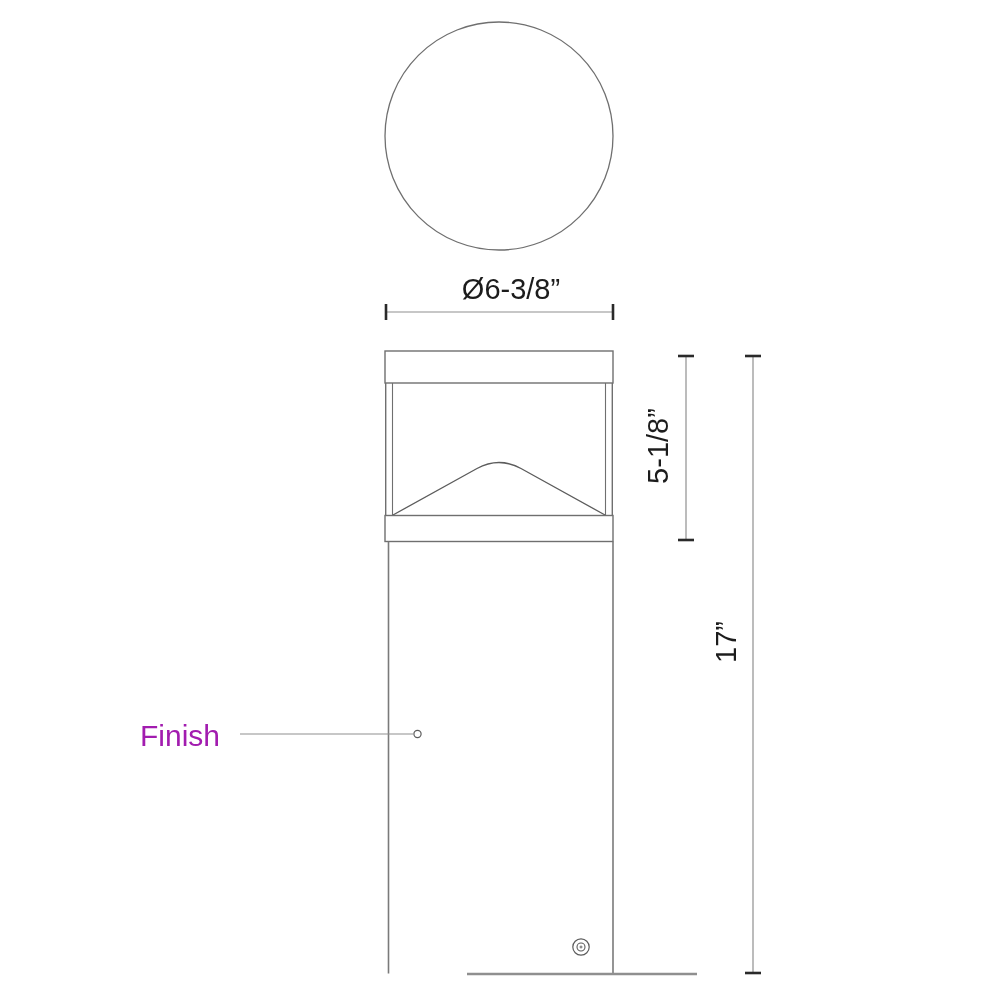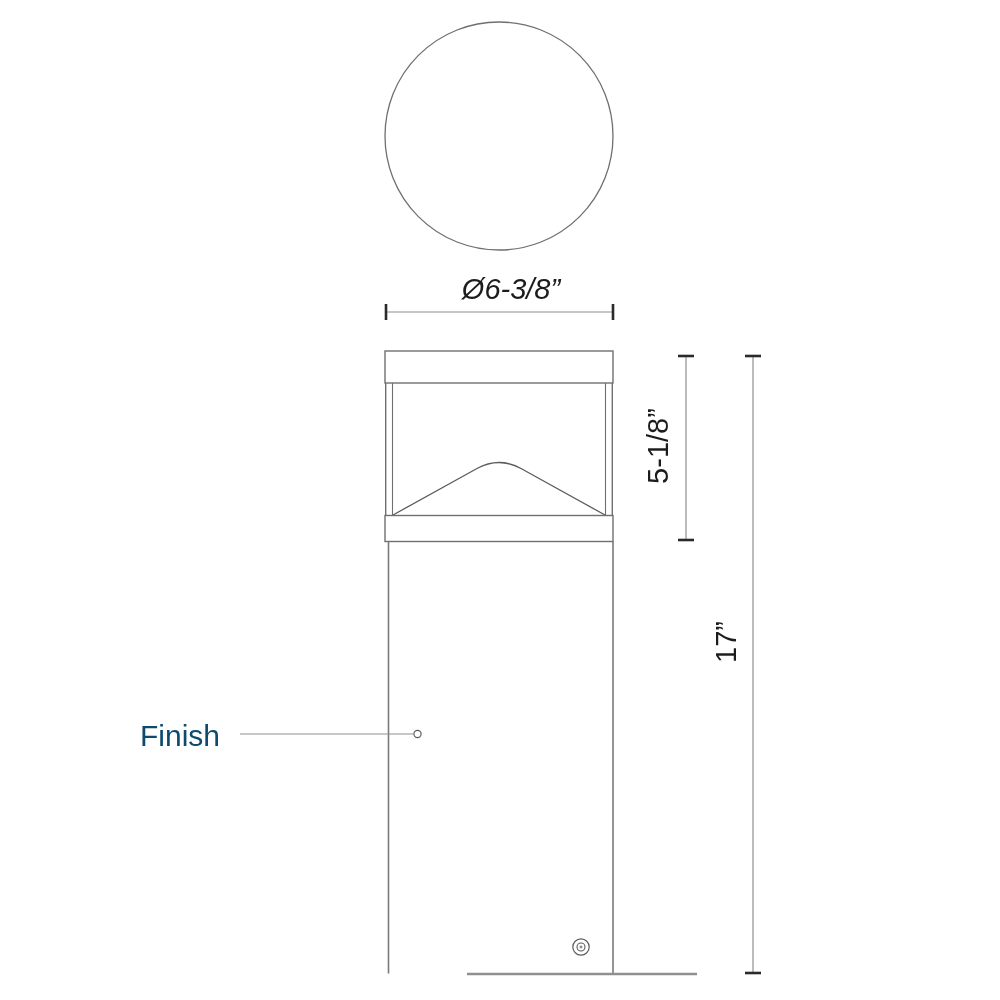--- a/index.html
+++ b/index.html
@@ -27,21 +27,21 @@
     font-size: 29px;
     line-height: 1;
     white-space: nowrap;
     transform: translate(-50%, -50%);
   }
   .dim-label.vertical {
     transform: translate(-50%, -50%) rotate(-90deg);
   }
   .callout-label {
     position: absolute;
-    color: #0c4a6e;
+    color: #a21caf;
     font-size: 30px;
     line-height: 1;
     white-space: nowrap;
   }
 </style>
 </head>
 <body>
 
 <div class="canvas">
 
@@ -94,21 +94,21 @@
       <line x1="745" y1="356" x2="761" y2="356" stroke="#2a2a2a" stroke-width="2.6"></line>
       <line x1="745" y1="973" x2="761" y2="973" stroke="#2a2a2a" stroke-width="2.6"></line>
     </g>
 
     <g>
       <line x1="240" y1="734" x2="413" y2="734" stroke="#8f8f8f" stroke-width="1.2"></line>
       <circle cx="417.5" cy="734" r="3.6" fill="none" stroke="#5c5c5c" stroke-width="1.2"></circle>
     </g>
   </svg>
 
-  <div class="dim-label" style="left:511px; top:289px;font-style:italic;">Ø6-3/8”</div>
+  <div class="dim-label" style="left:511px; top:289px;">Ø6-3/8”</div>
 
   <div class="dim-label vertical" style="left:658px; top:446px;">5-1/8”</div>
 
   <div class="dim-label vertical" style="left:726px; top:642px;">17”</div>
 
   <div class="callout-label" style="left:140px; top:721px;">Finish</div>
 
 </div>
 
 </body></html>

